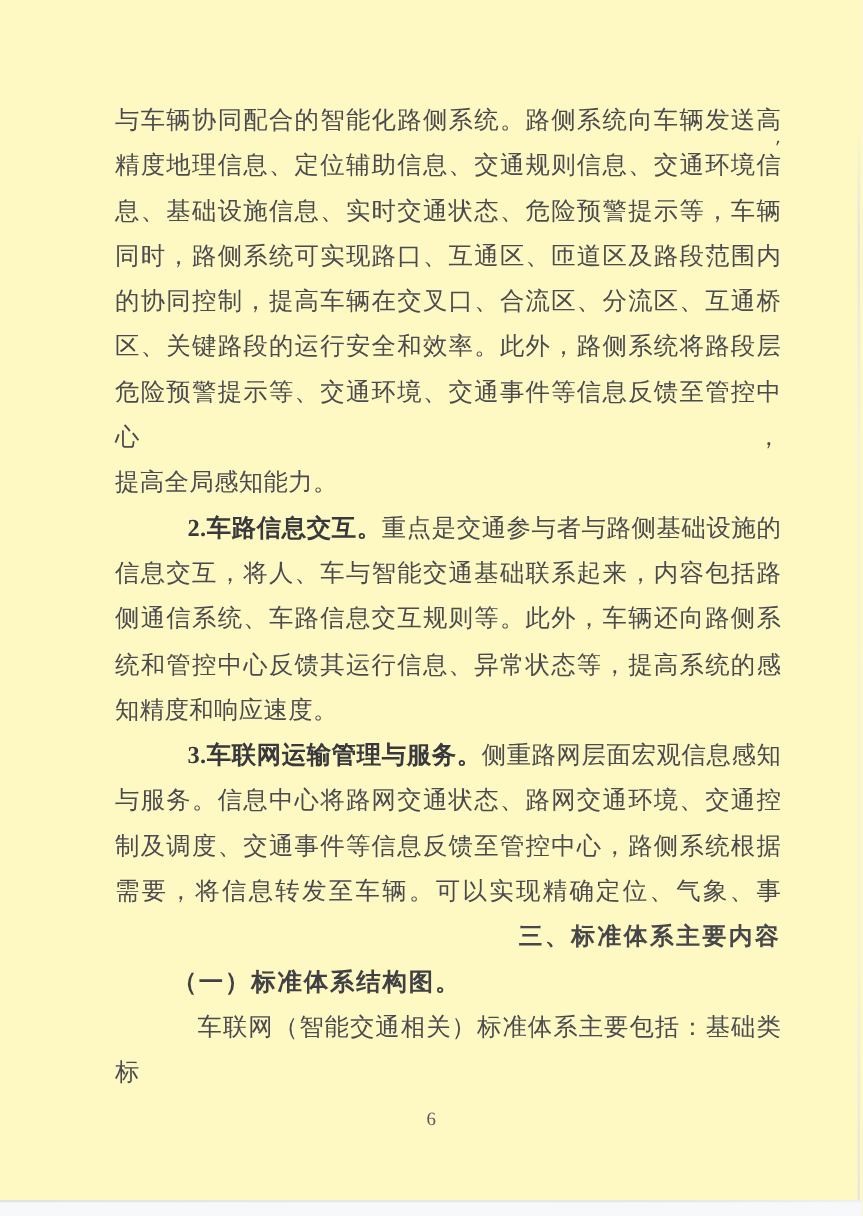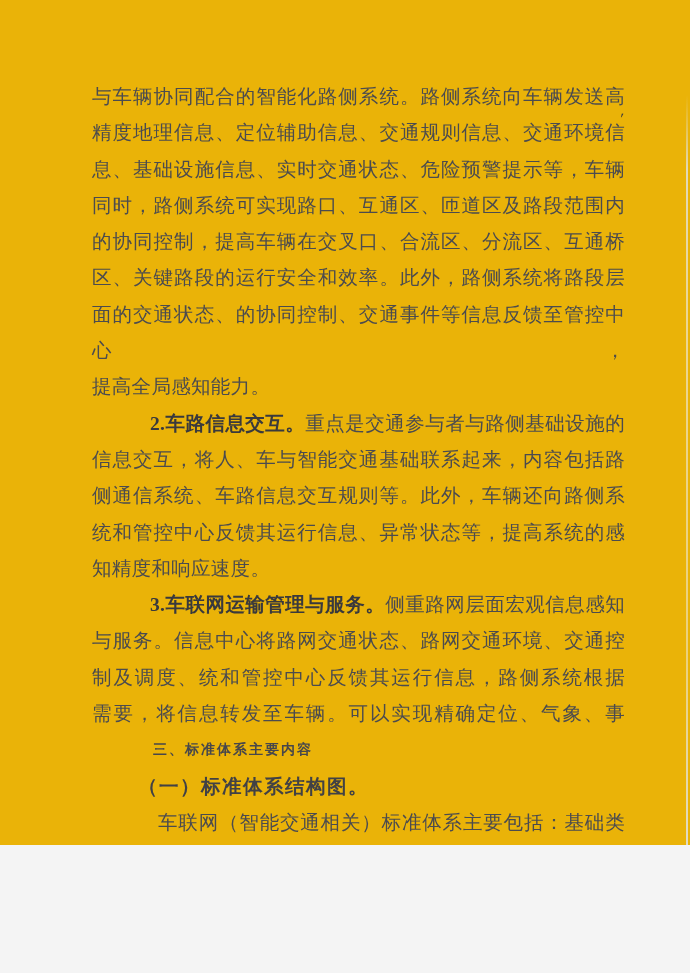--- a/index.html
+++ b/index.html
@@ -3,22 +3,22 @@
 <meta charset="utf-8">
 <style>
   html,body{margin:0;padding:0;}
   body{
     width:690px;height:973px;
     background:#f4f4f4;
     font-family:"Liberation Serif","DejaVu Serif",serif;
   }
   .page{
     position:relative;
-    width:690px;height:845px;
-    background:#eab308;
+    width:690px;height:973px;
+    background:#fef9c3;
     overflow:hidden;
   }
   
   .text-block{
     position:absolute;
     left:92px;top:79px;width:533px;
     color:#4b4b4f;
     font-size:19.5px;
     line-height:36.3px;
     letter-spacing:0.3px;
@@ -27,21 +27,22 @@
   .jl{text-align:justify;text-align-last:justify;}
   .lead{font-weight:700;color:#39393d;font-family:Liberation Serif, serif;}
   .v-numbered{text-indent:58px;}
   .v-indented{text-indent:66px;}
   .v-heading{
     text-indent:61px;
     font-family:Liberation Mono, monospace;
     font-weight:700;
     color:#47474b;
     letter-spacing:2px;
-    font-size:14px;
+    font-size:19px;
+    text-align:right;
   }
   .v-subheading{
     text-indent:46px;
     font-weight:600;
     color:#414145;
     letter-spacing:1.5px;
   }
   
   .page-number{
     position:absolute;
@@ -84,30 +85,30 @@
 <body>
 
 <div class="page">
   <div class="text-block">
       <div class="line v-body jl">与车辆协同配合的智能化路侧系统。路侧系统向车辆发送高</div>
       <div class="line v-body jl">精度地理信息、定位辅助信息、交通规则信息、交通环境信</div>
       <div class="line v-body jl">息、基础设施信息、实时交通状态、危险预警提示等，车辆</div>
       <div class="line v-body jl">同时，路侧系统可实现路口、互通区、匝道区及路段范围内</div>
       <div class="line v-body jl">的协同控制，提高车辆在交叉口、合流区、分流区、互通桥</div>
       <div class="line v-body jl">区、关键路段的运行安全和效率。此外，路侧系统将路段层</div>
-      <div class="line v-body jl">面的交通状态、的协同控制、交通事件等信息反馈至管控中心，</div>
+      <div class="line v-body jl">危险预警提示等、交通环境、交通事件等信息反馈至管控中心，</div>
       <div class="line v-body">提高全局感知能力。</div>
       <div class="line v-numbered jl"><b class="lead">2.车路信息交互。</b>重点是交通参与者与路侧基础设施的</div>
       <div class="line v-body jl">信息交互，将人、车与智能交通基础联系起来，内容包括路</div>
       <div class="line v-body jl">侧通信系统、车路信息交互规则等。此外，车辆还向路侧系</div>
       <div class="line v-body jl">统和管控中心反馈其运行信息、异常状态等，提高系统的感</div>
       <div class="line v-body">知精度和响应速度。</div>
       <div class="line v-numbered jl"><b class="lead">3.车联网运输管理与服务。</b>侧重路网层面宏观信息感知</div>
       <div class="line v-body jl">与服务。信息中心将路网交通状态、路网交通环境、交通控</div>
-      <div class="line v-body jl">制及调度、统和管控中心反馈其运行信息，路侧系统根据</div>
+      <div class="line v-body jl">制及调度、交通事件等信息反馈至管控中心，路侧系统根据</div>
       <div class="line v-body jl">需要，将信息转发至车辆。可以实现精确定位、气象、事</div>
       <div class="line v-heading">三、标准体系主要内容</div>
       <div class="line v-subheading">（一）标准体系结构图。</div>
       <div class="line v-indented jl">车联网（智能交通相关）标准体系主要包括：基础类标</div>
     </div>
   <div class="stray-mark">′</div>
   <div class="page-number">6</div>
   <div class="edge-right"></div>
   <div class="edge-bottom"></div>
   <div class="below-edge"></div>

